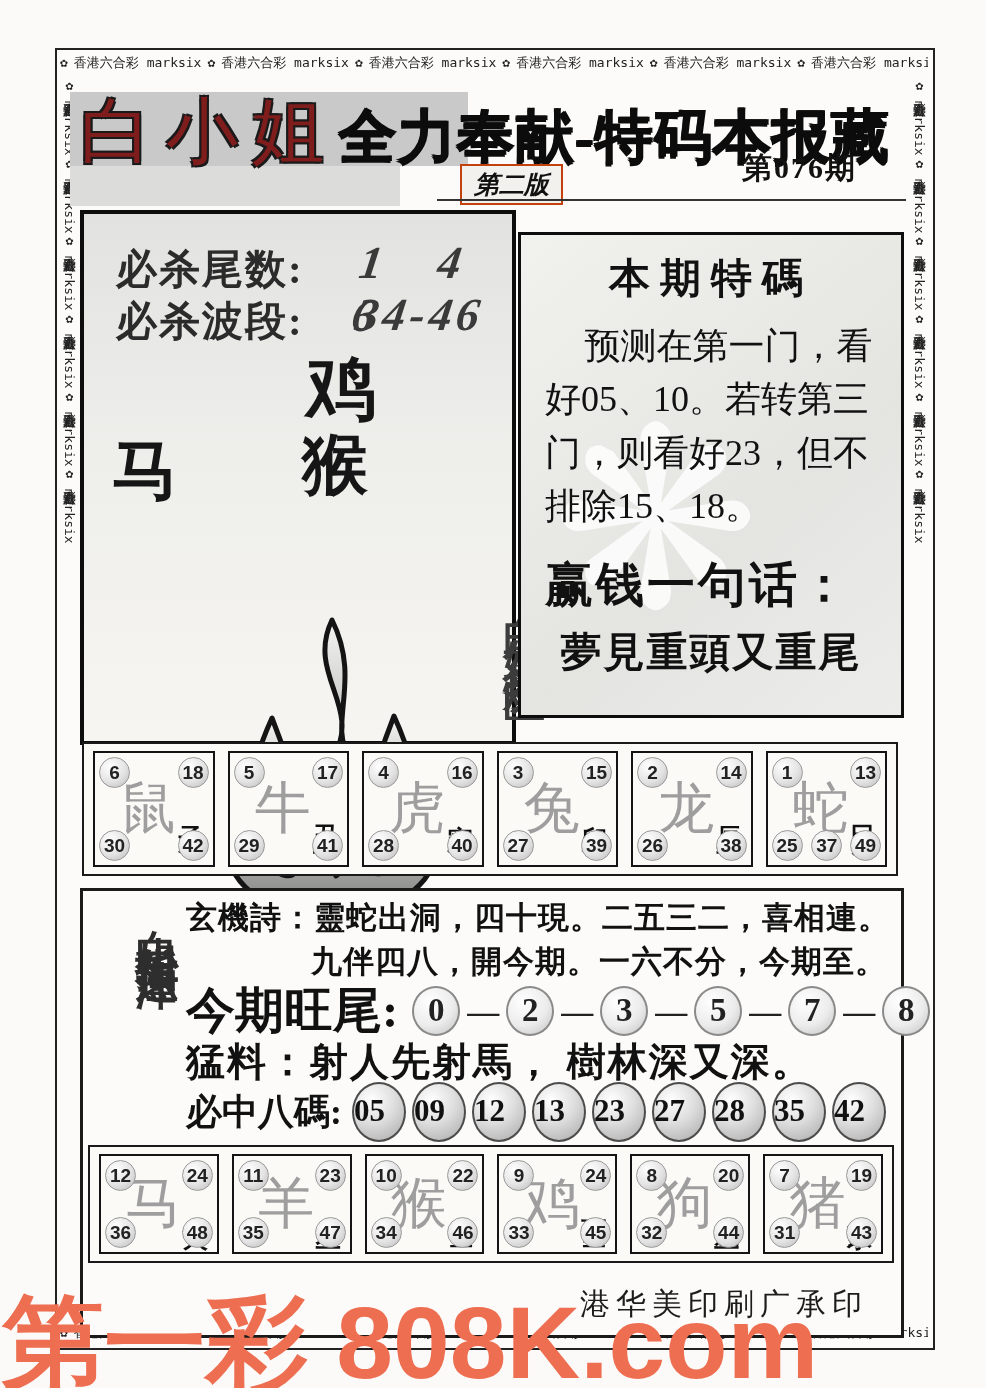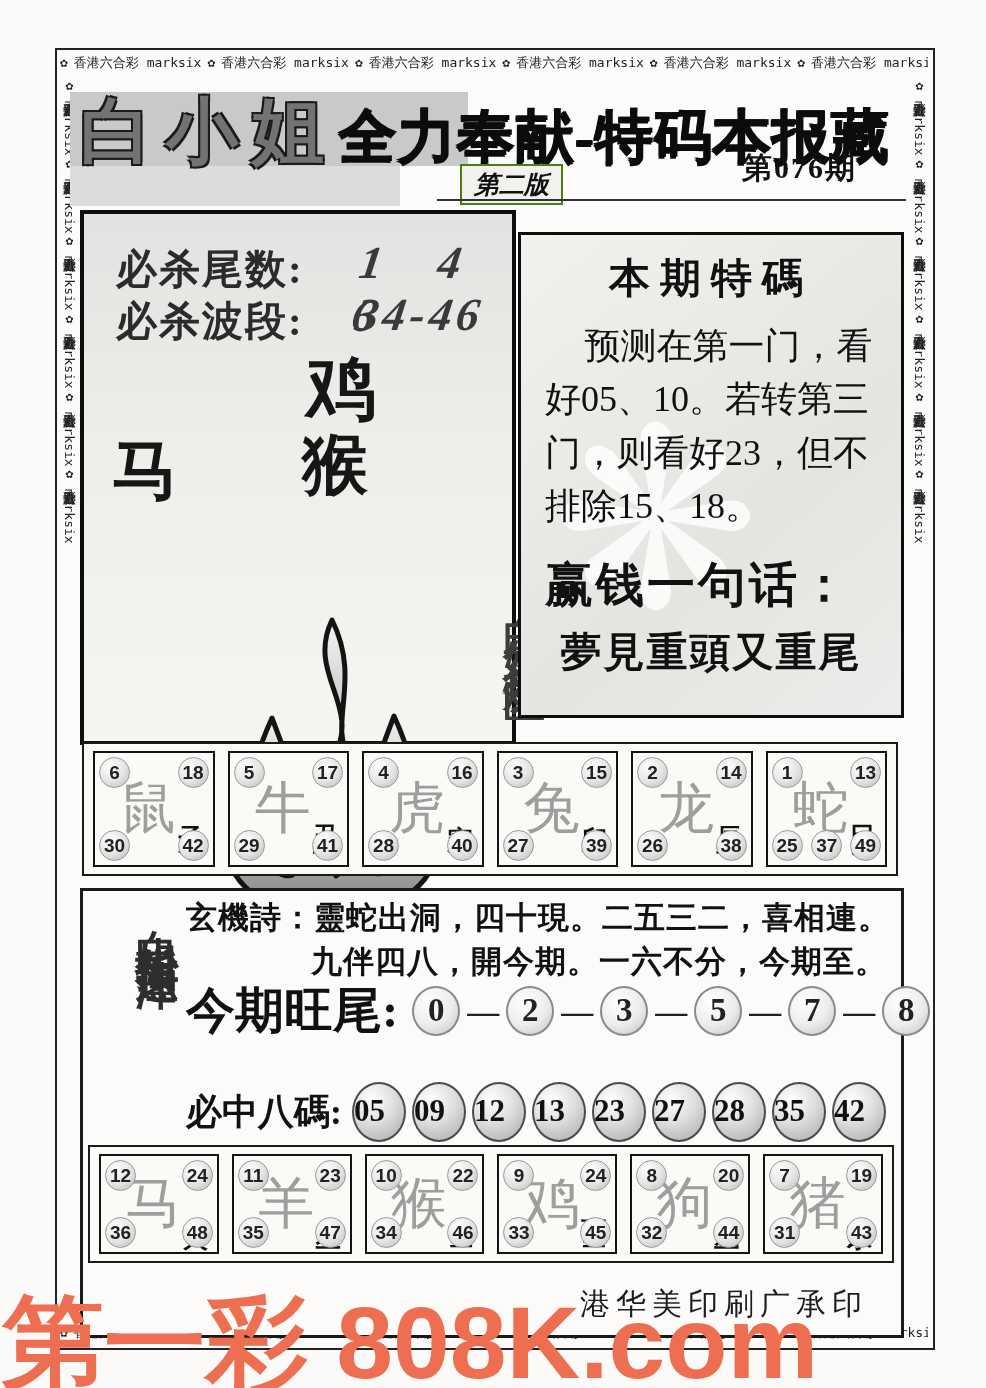--- a/index.html
+++ b/index.html
@@ -12,26 +12,26 @@
   .strip .u{margin-right:6px;}
   .strip-top{left:60px;top:52px;width:868px;height:24px;}
   .strip-bottom{left:60px;top:1322px;width:868px;height:24px;}
   .strip-left,.strip-right{writing-mode:vertical-rl;text-orientation:mixed;height:1240px;width:22px;top:78px;}
   .strip-left{left:58px;}
   .strip-right{left:908px;}
   
   .title-shade{position:absolute;left:70px;top:92px;width:398px;height:74px;background:#c9c9c9;}
   .title-shade2{position:absolute;left:70px;top:166px;width:330px;height:40px;background:#dcdcda;}
   .title-line{position:absolute;left:80px;top:84px;white-space:nowrap;}
-  .title-sty{font-size:72px;font-weight:700;color:#737373;letter-spacing:14px;
+  .title-sty{font-size:72px;font-weight:400;color:#7f1d1d;letter-spacing:14px;
              text-shadow:2px 2px 0 #1a1a1a,-2px -2px 0 #1a1a1a,2px -2px 0 #1a1a1a,-2px 2px 0 #1a1a1a;}
   .title-rest{font-size:58px;font-weight:900;color:#0c0c0c;letter-spacing:1px;
               text-shadow:1.5px 0 #0c0c0c,0 1.5px #0c0c0c;}
   .issue{position:absolute;left:742px;top:148px;font-size:30px;font-weight:bold;letter-spacing:2px;}
-  .edition{position:absolute;left:460px;top:164px;border:2px solid #4d7c0f;background:#f2f1ee;
+  .edition{position:absolute;left:460px;top:164px;border:2px solid #c2410c;background:#f2f1ee;
            padding:2px 12px;font-size:25px;font-weight:bold;font-style:italic;}
   .head-rule{position:absolute;left:437px;top:199px;width:469px;border-top:2px solid #333;}
   
   .kill-box{position:absolute;left:80px;top:210px;width:428px;height:527px;border:4px solid #0d0d0d;
             background:linear-gradient(#e2e2e0 0%,#eeeeeb 45%,#f6f5f2 100%);}
   .kill-label{position:absolute;font-size:41px;font-weight:900;color:#2b2b2b;letter-spacing:2px;}
   .kill-val{position:absolute;font-size:46px;font-weight:bold;font-style:italic;color:#3a3a3a;transform:skewX(-8deg);}
   .kz{position:absolute;font-weight:900;color:#161616;}
   .kill-side{position:absolute;left:412px;top:366px;writing-mode:vertical-rl;text-orientation:upright;
              font-size:42px;font-weight:bold;color:#3c3c3c;letter-spacing:14px;}
@@ -206,20 +206,23 @@
         <span class="wdash">—</span>
         <span class="wdigit">3</span>
         <span class="wdash">—</span>
         <span class="wdigit">5</span>
         <span class="wdash">—</span>
         <span class="wdigit">7</span>
         <span class="wdash">—</span>
         <span class="wdigit">8</span>
       </span>
   </div>
+  <div class="menglia">
+    <span>猛料：</span><span>射人先射馬， 樹林深又深。</span>
+  </div>
   <div class="eight">
     <span class="lbl">必中八碼:</span>
     <span id="eballs" style="display:flex;align-items:center;">
         <span class="ball">05</span>
         <span class="ball">09</span>
         <span class="ball">12</span>
         <span class="ball">13</span>
         <span class="ball">23</span>
         <span class="ball">27</span>
         <span class="ball">28</span>

